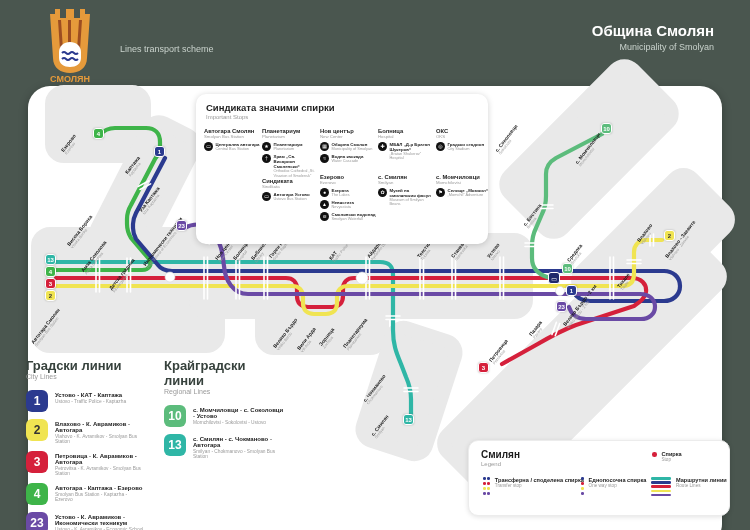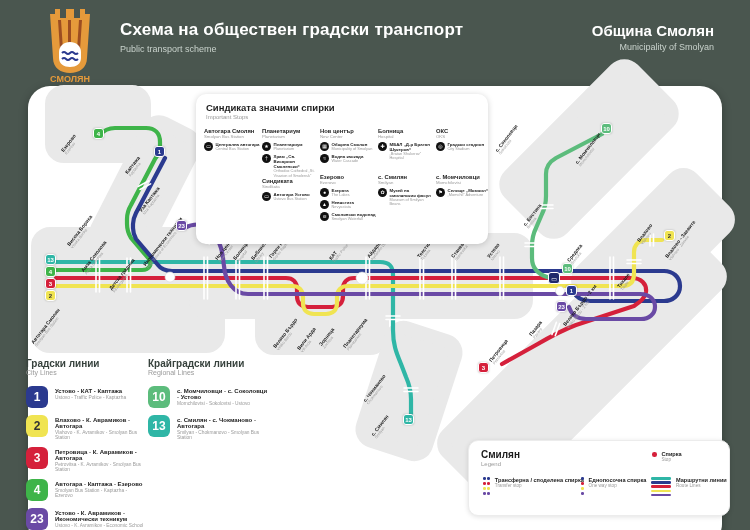--- a/index.html
+++ b/index.html
@@ -20,21 +20,21 @@
   .panel-sub{position:absolute;left:10px;top:20px;font-size:6px;color:#9a9a9a;}
   .stop-entry{position:absolute;width:56px;}
   .se-title{font-size:5.8px;font-weight:bold;color:#1d1d1d;line-height:1.1;}
   .se-sub{font-size:4.3px;color:#9a9a9a;margin-bottom:2px;}
   .se-item{display:flex;gap:2.5px;margin-top:2.5px;align-items:flex-start;}
   .pic{flex:0 0 9px;width:9px;height:9px;border-radius:50%;background:#111;color:#fff;font-size:5px;line-height:9px;text-align:center;}
   .se-l1{font-size:4.4px;font-weight:bold;color:#222;line-height:1.15;}
   .se-l2{font-size:3.9px;color:#9a9a9a;line-height:1.15;}
   
   .lines-block{position:absolute;z-index:5;}
-  .lb-title{font-size:10px;font-weight:bold;color:#37423d;}
+  .lb-title{font-size:13px;font-weight:bold;color:#37423d;}
   .lb-sub{font-size:7px;color:#9a9a9a;margin-bottom:10px;}
   .line-item{display:flex;gap:7px;margin-bottom:7px;align-items:flex-start;}
   .line-badge{flex:0 0 22px;width:22px;height:22px;border-radius:6px;color:#fff;font-weight:bold;font-size:12px;display:flex;align-items:center;justify-content:center;}
   .lt-bg{font-size:6px;font-weight:bold;color:#222;margin-top:2px;}
   .lt-en{font-size:4.8px;color:#9a9a9a;margin-top:1px;}
   
   .legendbox{position:absolute;left:468px;top:440px;width:260px;height:74px;background:#fff;border:1px solid #ececec;border-radius:10px;box-shadow:0 1px 5px rgba(0,0,0,.12);z-index:5;}
   .lg-title{position:absolute;left:12px;top:8px;font-size:10px;font-weight:bold;color:#1d1d1d;}
   .lg-sub{position:absolute;left:12px;top:20px;font-size:6px;color:#9a9a9a;}
   .lg-item{position:absolute;display:flex;gap:5px;align-items:flex-start;}
@@ -59,22 +59,21 @@
 <div class="stage" id="stage">
 
   <div class="hdr">
     <svg class="logo" viewBox="0 0 60 80">
       <path fill="#e59a3b" d="M10,8 L15,8 L15,3 L20,3 L20,12 L26,12 L26,3 L34,3 L34,12 L40,12 L40,3 L45,3 L45,8 L50,8 L47,52 C47,62 39,67 30,67 C21,67 13,62 13,52 Z"></path>
       <path fill="#8a3a1c" d="M18,14 L21,14 L23,44 L20,44 Z M28,14 L31,14 L31,44 L28,44 Z M39,14 L42,14 L40,44 L37,44 Z" opacity="0.8"></path>
       <path fill="#ffffff" d="M19,46 C19,40 24,36 30,36 C36,36 41,40 41,46 L41,52 C41,58 36,61 30,61 C24,61 19,58 19,52 Z"></path>
       <path fill="none" stroke="#2b3a8f" stroke-width="2" d="M22,47 q2,-2 4,0 q2,2 4,0 q2,-2 4,0 q2,2 4,0 M22,53 q2,-2 4,0 q2,2 4,0 q2,-2 4,0 q2,2 4,0"></path>
       <text x="30" y="76" text-anchor="middle" font-size="9" font-weight="bold" fill="#e59a3b">СМОЛЯН</text>
     </svg>
-    <div class="hdr-title">Схема на обществен градски транспорт</div>
-    <div class="hdr-sub">Public transport scheme</div>
+    <div class="hdr-sub">Lines transport scheme</div>
     <div class="org">Община Смолян</div>
     <div class="org-sub">Municipality of Smolyan</div>
   </div>
 
   <div class="card"></div>
 
   <svg class="map" width="750" height="530" viewBox="0 0 750 530">
 
     <g fill="#e9e9e9" stroke="#e9e9e9" stroke-width="14" stroke-linejoin="round">
       <rect x="52" y="92" width="92" height="64" rx="12"></rect>
@@ -487,21 +486,21 @@
         <div class="line-item">
           <div class="line-badge" style="background: rgb(106, 74, 165); color: rgb(255, 255, 255);">23</div>
           <div>
             <div class="lt-bg">Устово - К. Аврамиков - Икономически техникум</div>
             <div class="lt-en">Ustovo - K. Avramikov - Economic School</div>
           </div>
         </div>
       </div>
   </div>
 
-  <div class="lines-block" style="left:148px;top:358px;width:120px;">
+  <div class="lines-block" style="left:164px;top:358px;width:120px;">
     <div class="lb-title">Крайградски линии</div>
     <div class="lb-sub">Regional Lines</div>
     <div>
 
     <div class="line-item">
           <div class="line-badge" style="background: rgb(92, 188, 124); color: rgb(255, 255, 255);">10</div>
           <div>
             <div class="lt-bg">с. Момчиловци - с. Соколовци - Устово</div>
             <div class="lt-en">Momchilovtsi - Sokolovtsi - Ustovo</div>
           </div>

